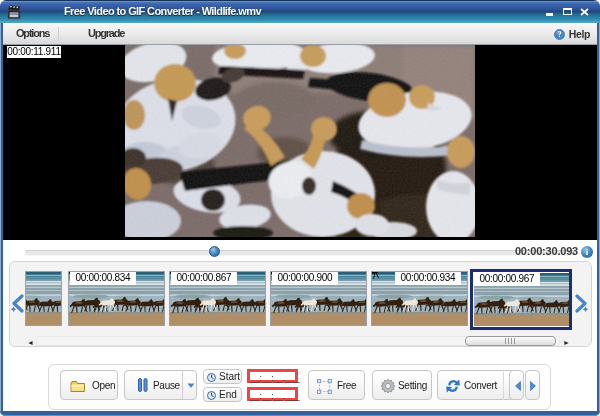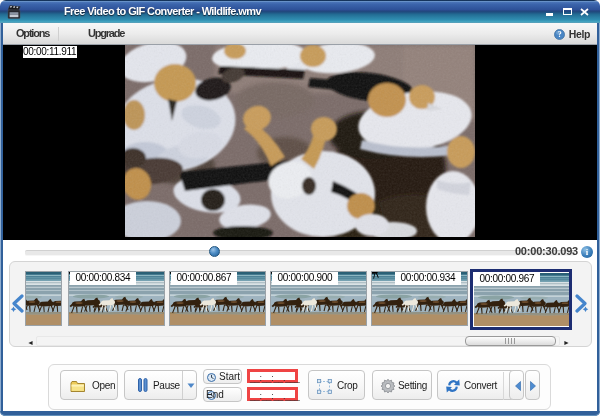--- a/index.html
+++ b/index.html
@@ -17,22 +17,22 @@
 .wbtn{top:7px;color:#fff;font-weight:bold;}
 
 #menubar{left:3px;top:23px;width:594px;height:21px;
  background:linear-gradient(180deg,#f8f8f8 0%,#ececec 50%,#d9d9d9 100%);
  border-bottom:1px solid #9aa0a8;}
 .menuitem{position:absolute;top:27px;font-size:11px;font-weight:bold;color:#333;letter-spacing:-1.2px;}
 #helpitem{position:absolute;top:28px;right:10px;font-size:10.5px;font-weight:bold;color:#333;letter-spacing:-0.4px;}
 
 #video{left:3px;top:45px;width:594px;height:195px;background:#000;}
 #birds{position:absolute;left:122px;top:0px;width:350px;height:192px;}
-#tstamp{left:20px;top:1px;width:54px;height:12px;background:#fff;color:#000;
- font-size:10px;line-height:12px;letter-spacing:-0.3px;}
+#tstamp{left:4px;top:1px;width:54px;height:12px;background:#fff;color:#000;
+ font-size:10px;line-height:12px;text-align:center;letter-spacing:-0.3px;}
 
 #track{left:25px;top:250px;width:550px;height:4px;background:#e8e8e8;border-top:1px solid #d0d0d0;border-bottom:1px solid #f6f6f6;border-radius:2px;}
 #thumbdot{left:209px;top:246px;width:11px;height:11px;border-radius:50%;
  background:radial-gradient(circle at 35% 30%,#9cc4e8 0%,#4d8cc4 45%,#1f5e97 100%);
  border:1px solid #23567f;box-sizing:border-box;}
 #timetext{top:245px;right:22px;font-size:11px;font-weight:bold;color:#3a3a3a;letter-spacing:-0.2px;}
 #infoicon{left:581px;top:246px;width:12px;height:12px;border-radius:50%;
  background:radial-gradient(circle at 35% 30%,#8fc0e4 0%,#3f82bd 50%,#1d5d98 100%);
  color:#fff;font-size:9px;font-weight:bold;text-align:center;line-height:12px;font-family:"Liberation Serif",serif;}
 
@@ -314,33 +314,33 @@
       <circle cx="4.5" cy="4.5" r="4" fill="#dce8f4" stroke="#3a6ea8"></circle>
       <path d="M4.5 4.5 L4.5 1.8 M4.5 4.5 L6.5 5.5" stroke="#234" stroke-width="0.9"></path>
     </svg>
  <span style="position:absolute;left:15px;top:1px;">Start</span>
   </div>
 <div class="smallbtn" style="left:203px;top:387px;width:39px;">
  <svg style="position:absolute;left:3px;top:2.5px" width="9" height="9" viewBox="0 0 9 9">
       <circle cx="4.5" cy="4.5" r="4" fill="#dce8f4" stroke="#3a6ea8"></circle>
       <path d="M4.5 4.5 L4.5 1.8 M4.5 4.5 L6.5 5.5" stroke="#234" stroke-width="0.9"></path>
     </svg>
- <span style="position:absolute;left:2px;top:1px;">End</span>
+ <span style="position:absolute;left:15px;top:1px;">End</span>
   </div>
 <div class="inp" style="top:369px;">__:__:__.___</div>
 <div class="inp" style="top:387px;">__:__:__.___</div>
 <div class="btn" style="left:308px;width:57px;">
  <svg style="position:absolute;left:8px;top:8px" width="15" height="15" viewBox="0 0 15 15">
   <rect x="2.5" y="2.5" width="10" height="10" fill="none" stroke="#9ebfdd" stroke-width="1" stroke-dasharray="2 1.5"></rect>
   <rect x="0.5" y="0.5" width="3.2" height="3.2" fill="#dce9f5" stroke="#6b94bd" stroke-width="0.8"></rect>
   <rect x="11.2" y="0.5" width="3.2" height="3.2" fill="#dce9f5" stroke="#6b94bd" stroke-width="0.8"></rect>
   <rect x="0.5" y="11.2" width="3.2" height="3.2" fill="#dce9f5" stroke="#6b94bd" stroke-width="0.8"></rect>
   <rect x="11.2" y="11.2" width="3.2" height="3.2" fill="#dce9f5" stroke="#6b94bd" stroke-width="0.8"></rect>
  </svg>
- <span style="left:28px;">Crop</span>
+ <span style="left:28px;">Free</span>
   </div>
 <div class="btn" style="left:372px;width:60px;">
  <svg style="position:absolute;left:7px;top:7px" width="16" height="16" viewBox="0 0 16 16">
   <path d="M8 1.2 L9.3 3 L11.5 2.2 L11.8 4.5 L14 4.9 L13.2 7 L15 8 L13.2 9.3 L14 11.4 L11.8 11.8 L11.5 14 L9.3 13.2 L8 15 L6.7 13.2 L4.5 14 L4.2 11.8 L2 11.4 L2.8 9.3 L1 8 L2.8 7 L2 4.9 L4.2 4.5 L4.5 2.2 L6.7 3 Z" fill="#b9bcc0" stroke="#888c90" stroke-width="0.8"></path>
   <circle cx="8" cy="8" r="2.6" fill="#f4f4f4" stroke="#888c90" stroke-width="0.8"></circle>
  </svg>
  <span style="left:25px;">Setting</span>
   </div>
 <div class="btn" style="left:437px;width:78px;">
  <svg style="position:absolute;left:7px;top:7px" width="16" height="16" viewBox="0 0 16 16">

